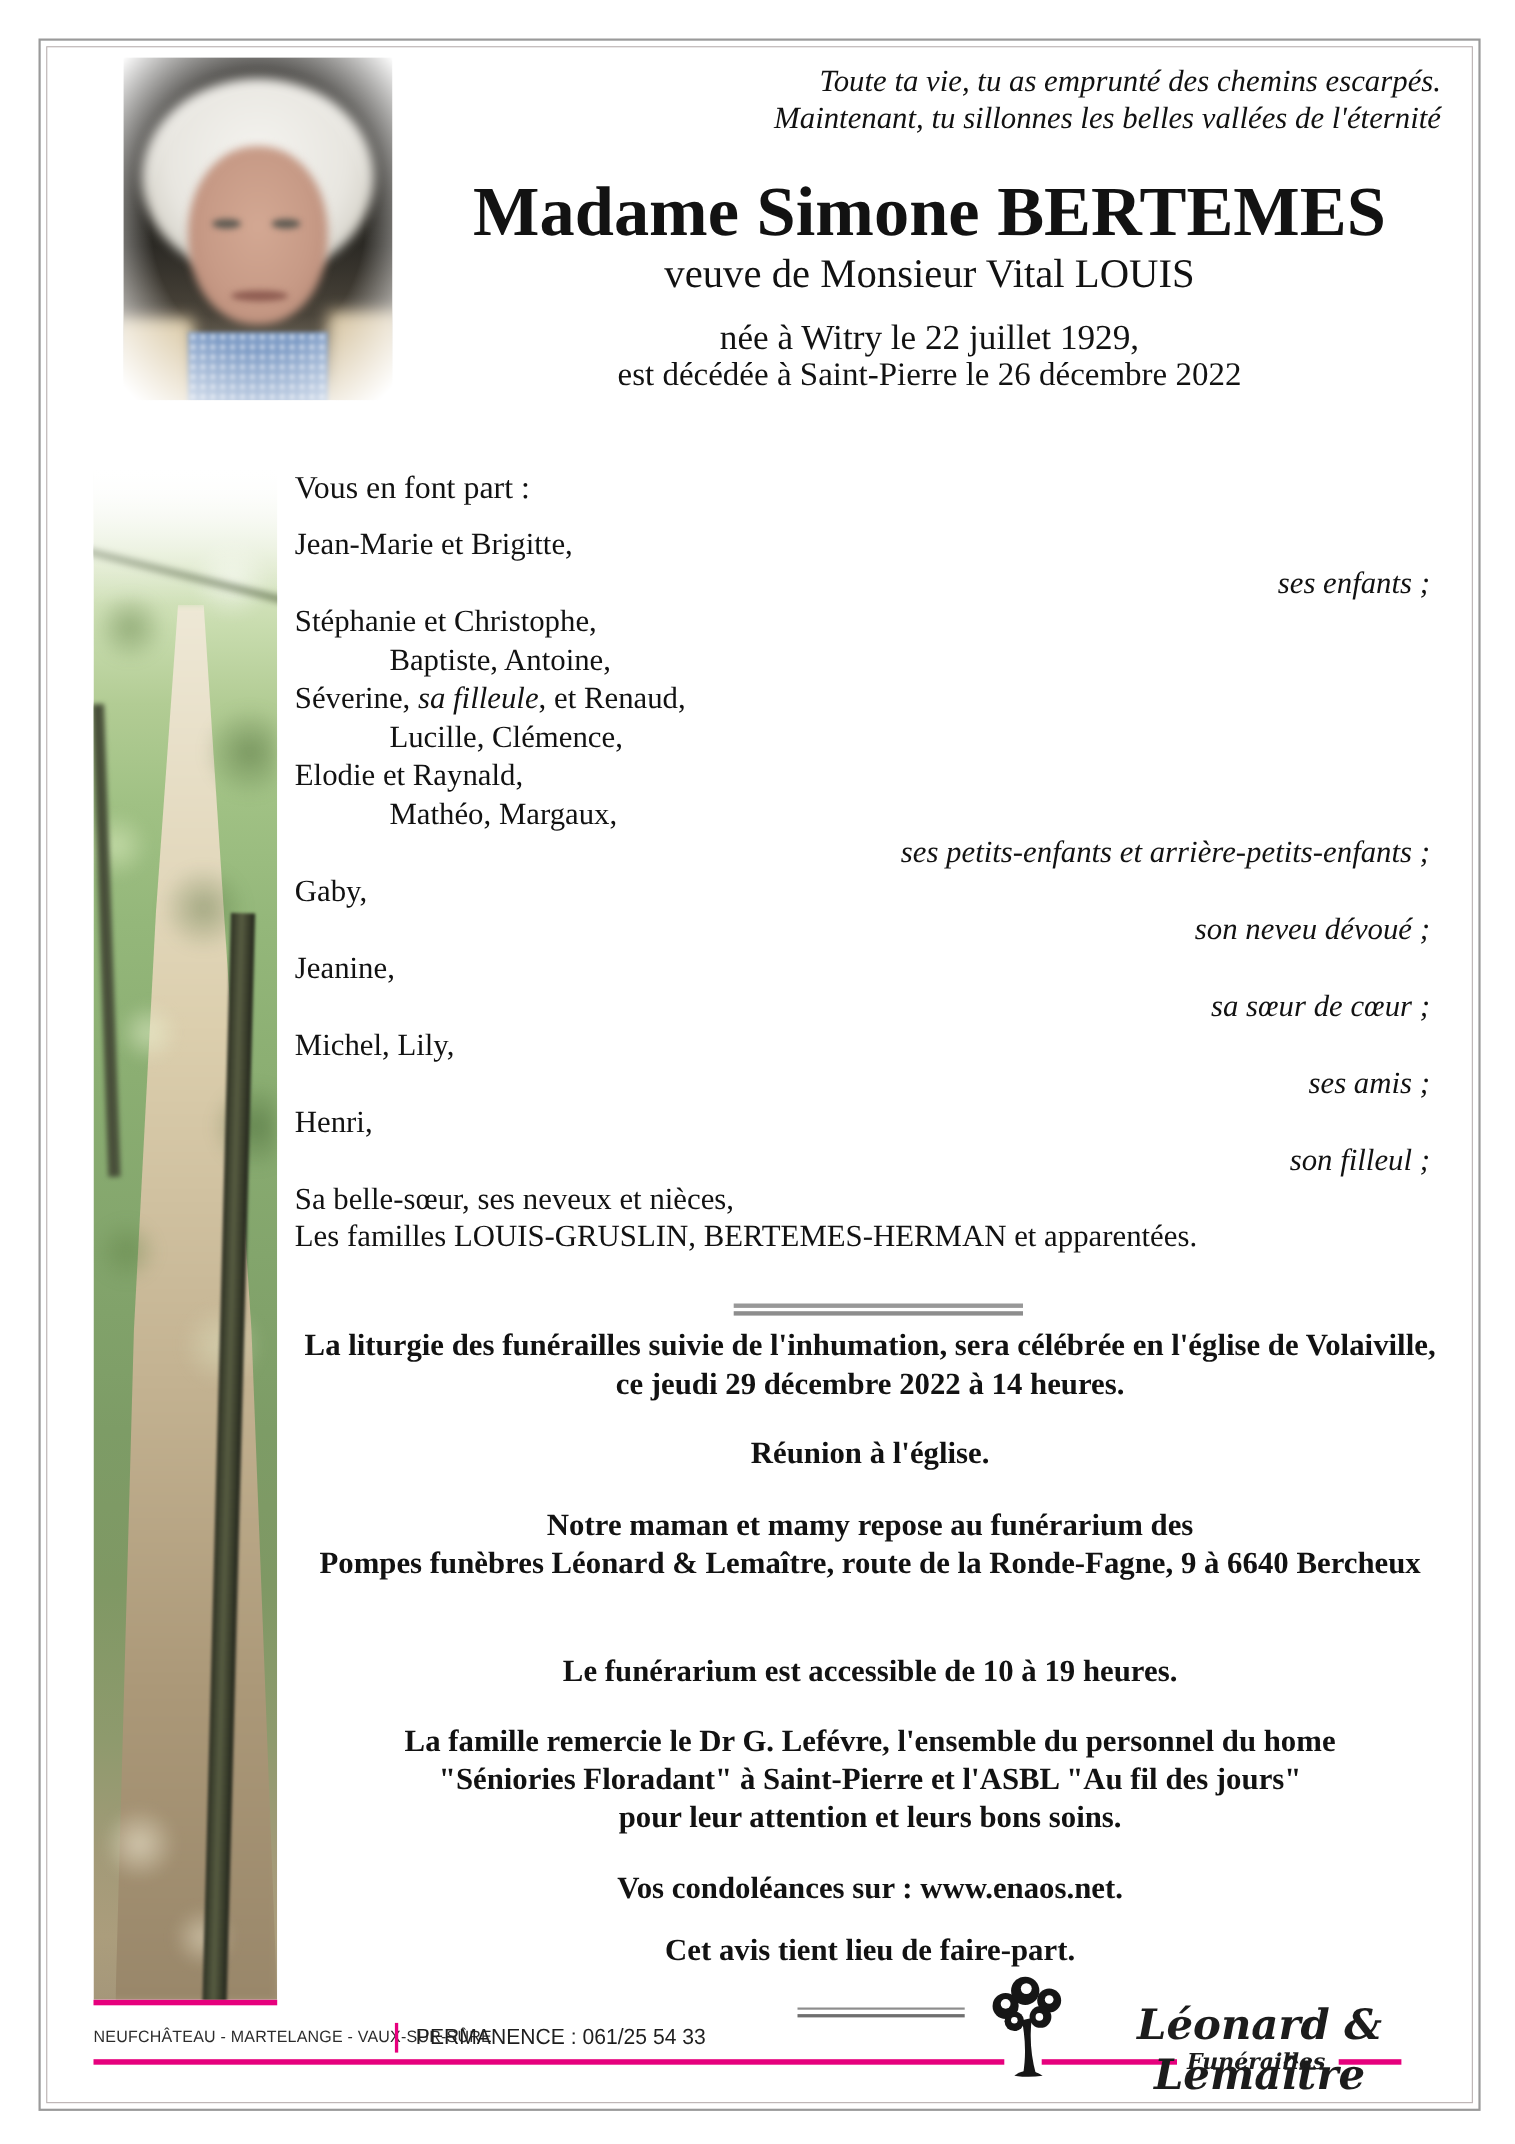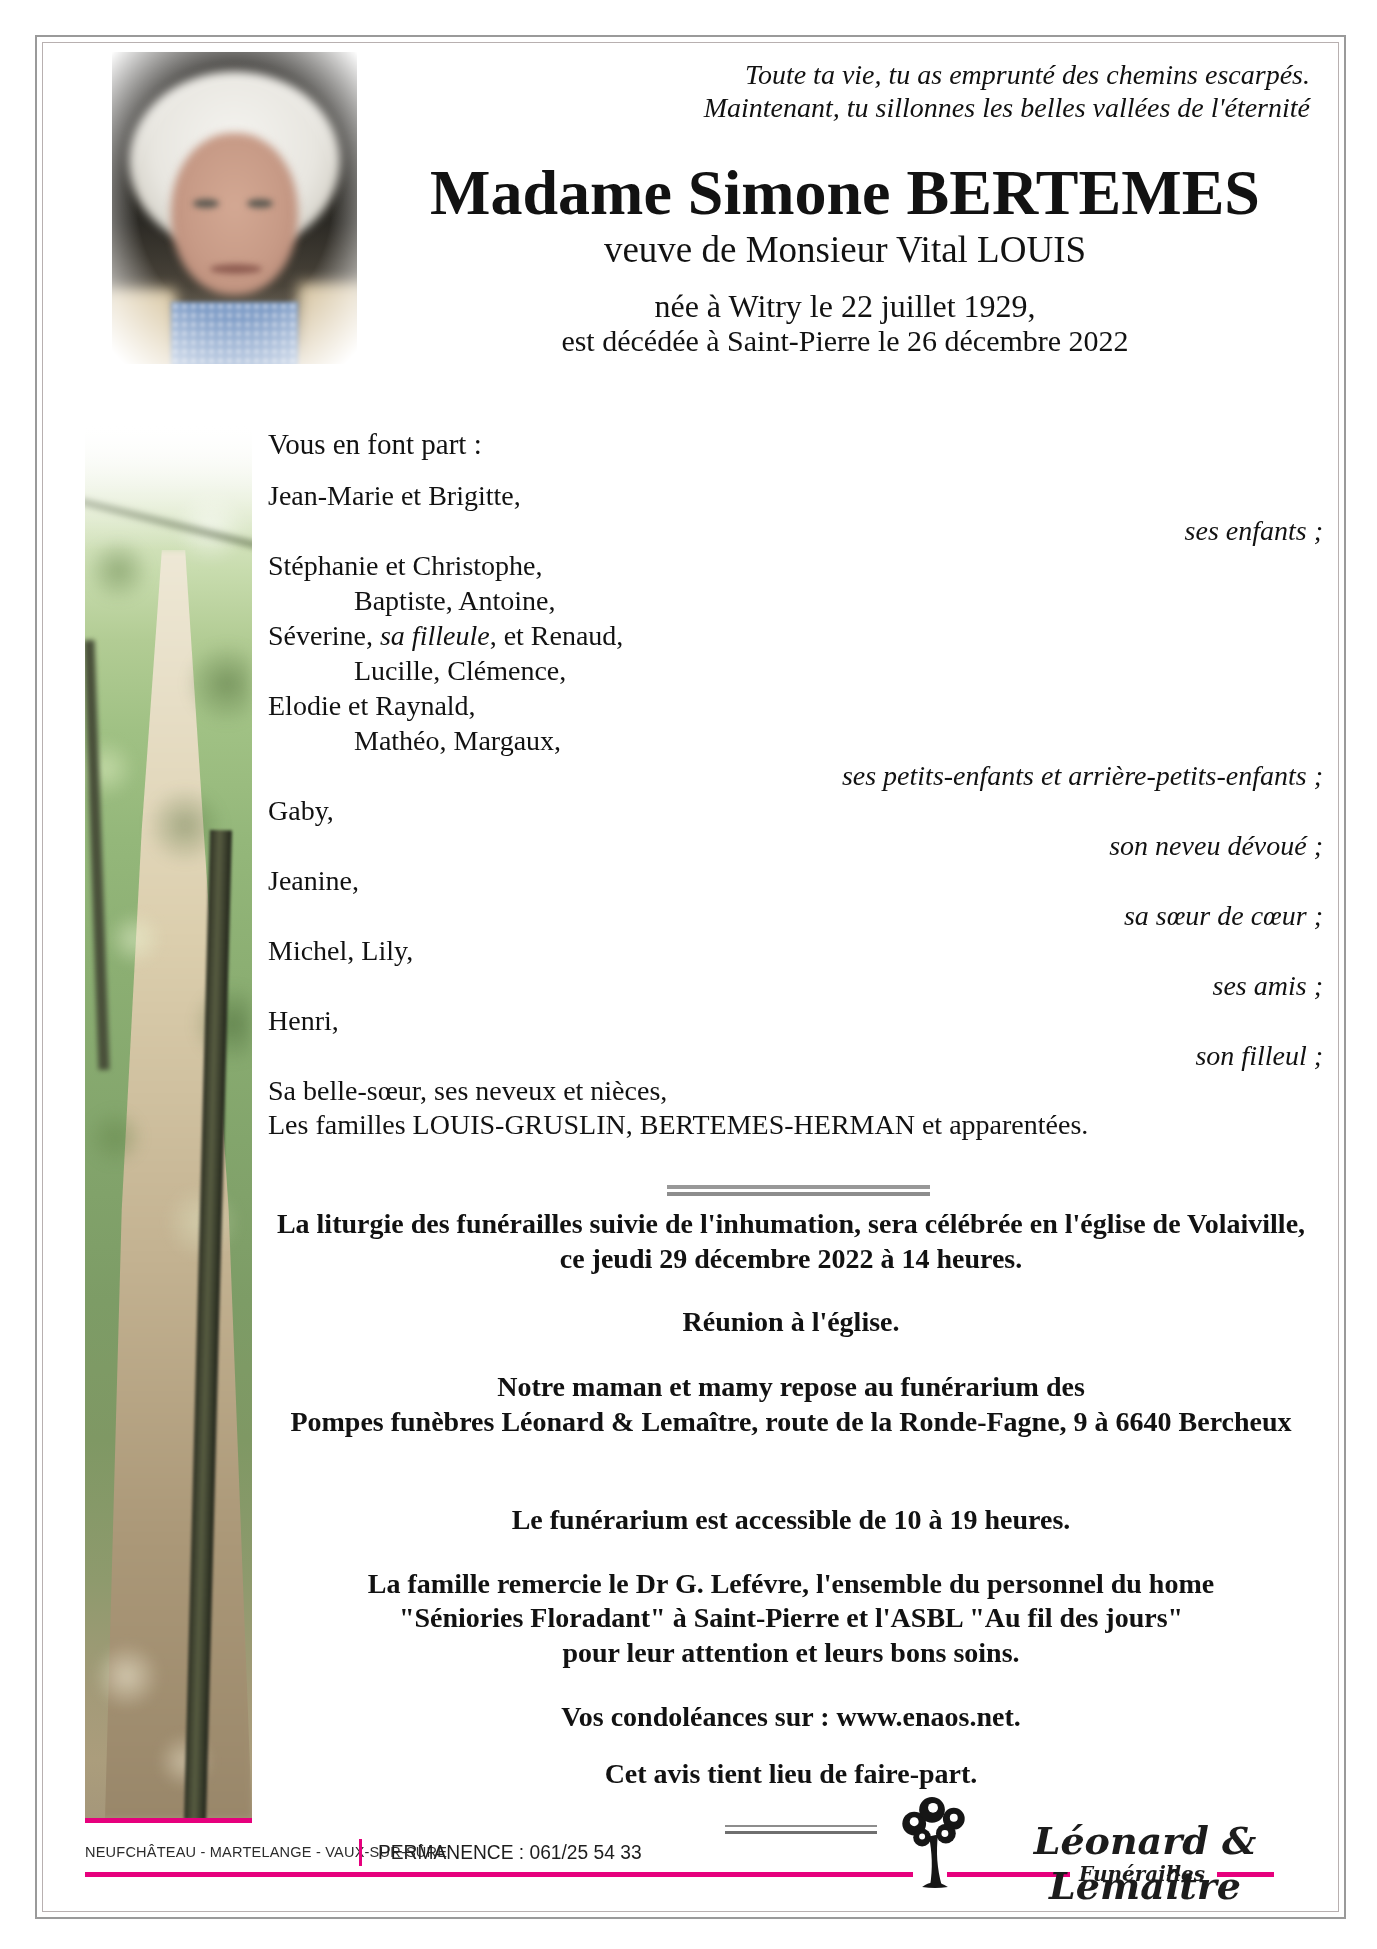--- a/index.html
+++ b/index.html
@@ -71,21 +71,21 @@
   .hcol{position:absolute;left:355px;width:980px;text-align:center;}
   .title{top:156px;font-size:64px;font-weight:bold;letter-spacing:0px;}
   .subtitle{top:228px;font-size:37px;}
   .birthline{top:288px;font-size:32px;font-family:Liberation Serif, serif;}
   .deathline{top:324px;font-size:30px;}
 
   .intro{position:absolute;left:268px;top:428px;font-size:29px;}
   .fam{position:absolute;font-size:28px;line-height:34px;}
   .fam.name{left:268px;}
   .fam.ind{left:314px;margin-left:40px;}
-  .fam.label{right:54px;text-align:right;font-style:italic;}
+  .fam.label{right:77px;text-align:right;font-style:italic;}
   .fam .it{font-style:italic;}
 
   .sep{position:absolute;left:667px;width:263px;background:#989898;}
   .sep.s1{top:1185px;height:4px;}
   .sep.s2{top:1192px;height:4px;background:#8d8d8d;}
 
   .ann{position:absolute;left:268px;width:1046px;text-align:center;
     font-size:28px;font-weight:bold;line-height:35px;}
 
   

